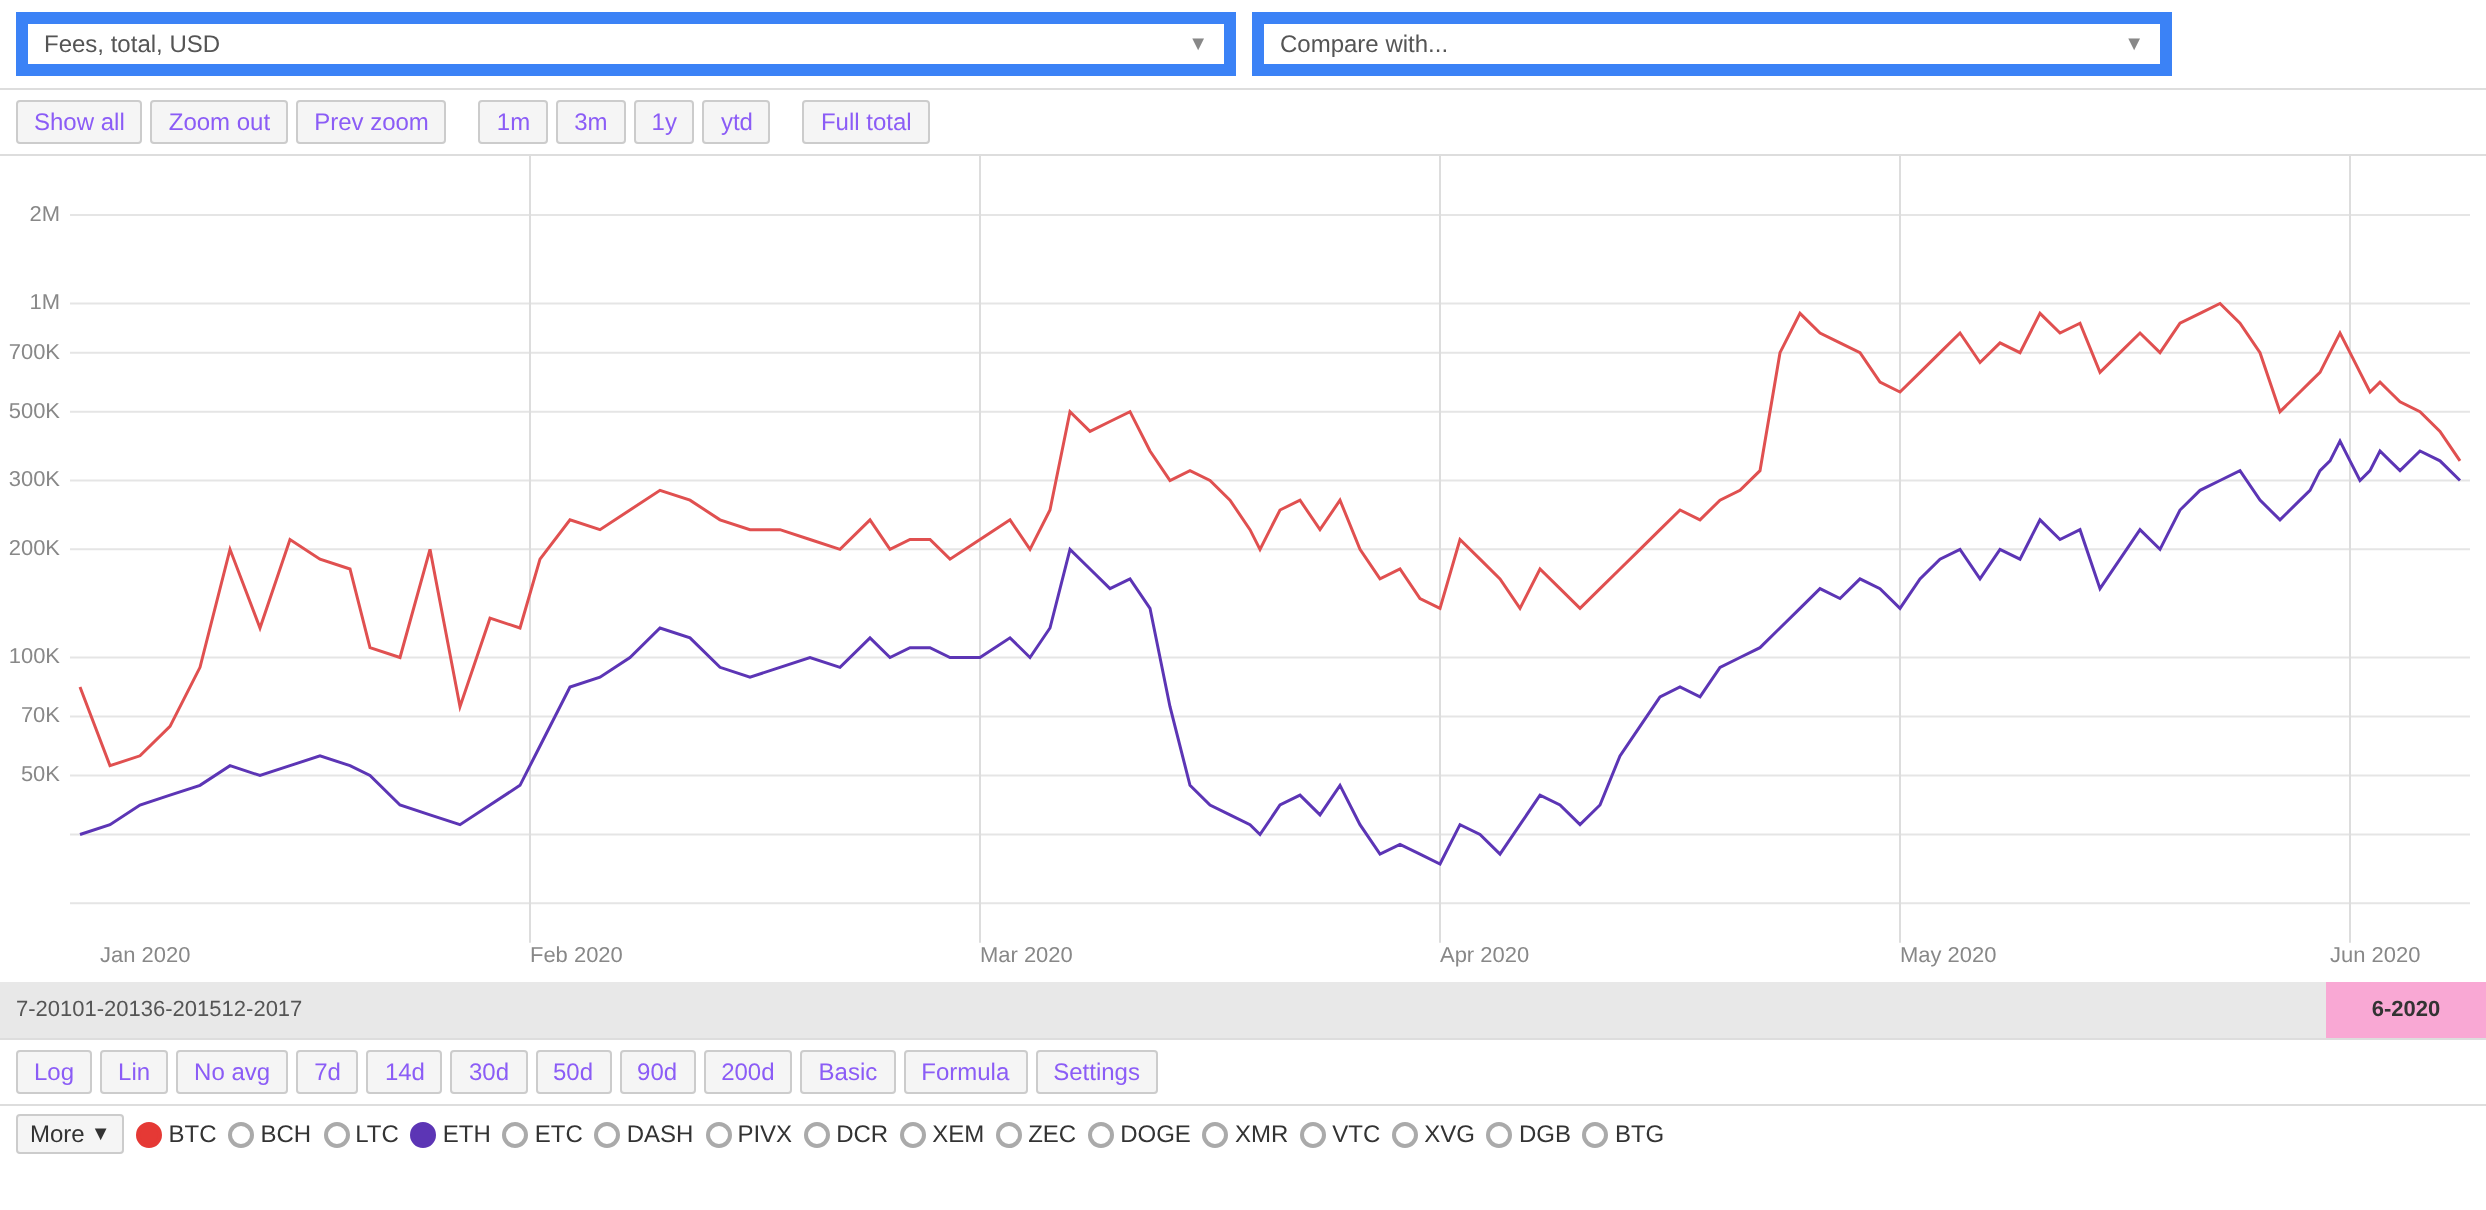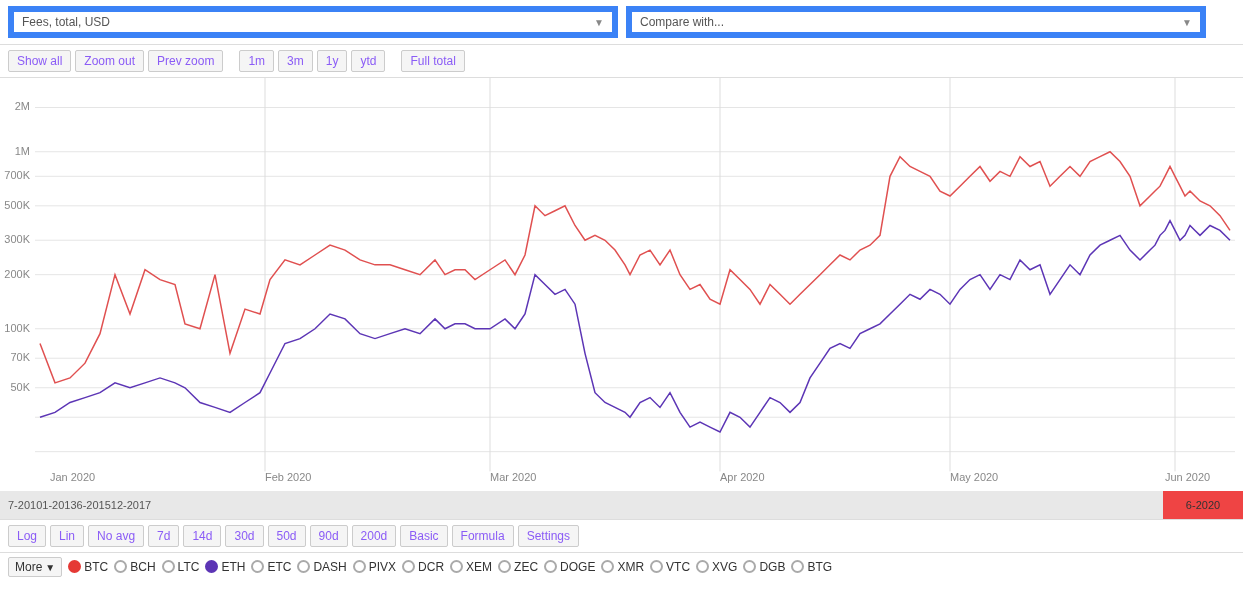--- a/index.html
+++ b/index.html
@@ -1,40 +1,40 @@
 <!DOCTYPE html>
 <html><head>
   <meta charset="utf-8">
   <style>
     * { box-sizing: border-box; margin: 0; padding: 0; }
     body { font-family: Arial, sans-serif; font-size: 12px; background: #fff; color: #333; width: 1243px; height: 605px; overflow: hidden; }
     
     .top-bar { display: flex; align-items: center; padding: 6px 8px; gap: 8px; border-bottom: 1px solid #ddd; }
     .dropdown { display: flex; align-items: center; justify-content: space-between; border: 6px solid #3b82f6; padding: 3px 8px; cursor: pointer; background: #fff; }
     .dropdown-main { width: 610px; }
-    .dropdown-compare { width: 580px; }
+    .dropdown-compare { width: 460px; }
     .dropdown span { font-size: 12px; color: #555; }
     .dropdown .arrow { font-size: 10px; color: #888; margin-left: 8px; }
     
     .toolbar { display: flex; align-items: center; padding: 5px 8px; gap: 4px; }
     .btn { border: 1px solid #ccc; background: #f5f5f5; padding: 3px 8px; cursor: pointer; font-size: 12px; color: #8b5cf6; border-radius: 2px; }
     .btn-separator { margin: 0 4px; }
     
     .chart-area { position: relative; width: 1243px; height: 414px; background: #fff; border-top: 1px solid #ddd; }
     .chart-svg { width: 100%; height: 100%; }
     
     .timeline-bar { height: 28px; background: #e8e8e8; display: flex; align-items: center; padding: 0 8px; position: relative; }
     .timeline-labels { display: flex; width: 100%; justify-content: flex-start; }
     .timeline-label { font-size: 11px; color: #555; }
-    .timeline-handle { position: absolute; right: 0; top: 0; bottom: 0; width: 80px; background: #ef4444; display: flex; align-items: center; justify-content: center; font-size: 11px; color: #333; font-weight: normal; }
+    .timeline-handle { position: absolute; right: 0; top: 0; bottom: 0; width: 80px; background: #f9a8d4; display: flex; align-items: center; justify-content: center; font-size: 11px; color: #333; font-weight: bold; }
     
     .bottom-toolbar { display: flex; align-items: center; padding: 5px 8px; gap: 4px; border-top: 1px solid #ddd; }
     
     .coins-bar { display: flex; align-items: center; padding: 4px 8px; gap: 6px; flex-wrap: nowrap; border-top: 1px solid #ddd; overflow: hidden; }
-    .coin-item { display: flex; align-items: flex-start; gap: 3px; white-space: nowrap; cursor: pointer; }
+    .coin-item { display: flex; align-items: center; gap: 3px; white-space: nowrap; cursor: pointer; }
     .coin-radio { width: 13px; height: 13px; border-radius: 50%; border: 2px solid #aaa; background: #fff; flex-shrink: 0; }
     .coin-radio.active-red { background: #e53935; border-color: #e53935; }
     .coin-radio.active-purple { background: #5c35b5; border-color: #5c35b5; }
     .coin-label { font-size: 12px; color: #333; }
     
     .more-btn { display: flex; align-items: center; gap: 3px; border: 1px solid #ccc; padding: 2px 6px; cursor: pointer; background: #f5f5f5; border-radius: 2px; font-size: 12px; }
     .more-arrow { font-size: 10px; }
 
     
     .y-label { font-size: 11px; fill: #888; }

